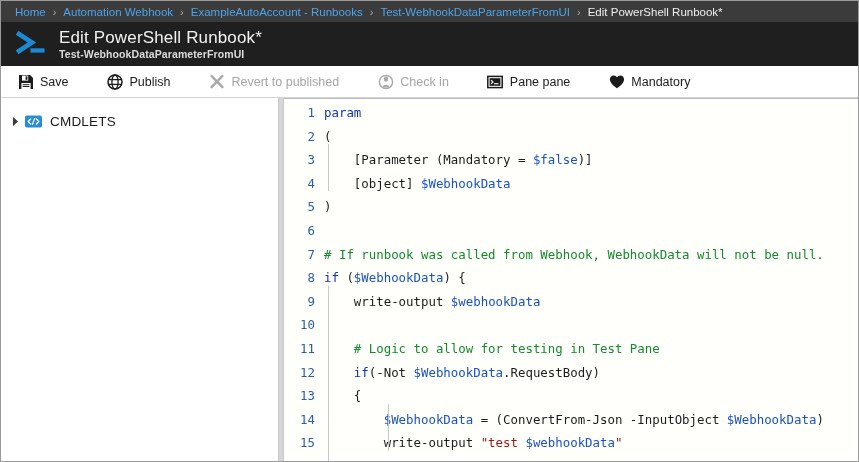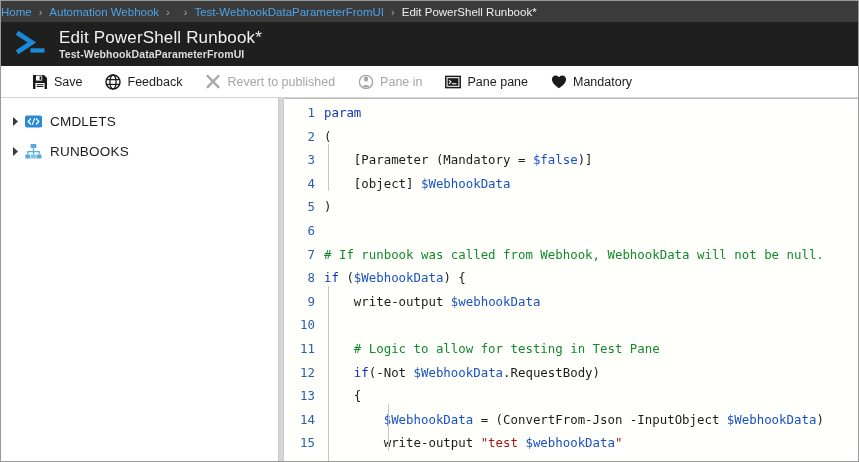--- a/index.html
+++ b/index.html
@@ -15,20 +15,21 @@
     border:1px solid #9a9a9a;
     background:#fff;
     display:flex;flex-direction:column;
   }
 
   
   .breadcrumb{
     height:21px;min-height:21px;
     background:#3b3b3b;
     display:flex;align-items:center;
+    padding-left:14px;
     font-size:11.5px;
     color:#e8e8e8;
     white-space:nowrap;
     overflow:hidden;
   }
   .bc-link{color:#4da3e8;cursor:pointer;}
   .bc-current{color:#efefef;}
   .bc-sep{color:#a8a8a8;margin:0 7px;font-size:11px;}
 
   
@@ -51,22 +52,23 @@
   .header-sub{
     color:#dcdcdc;font-size:10.5px;font-weight:bold;letter-spacing:.1px;
   }
 
   
   .toolbar{
     height:32px;min-height:32px;
     background:#ffffff;
     border-bottom:1px solid #d4d4d4;
     display:flex;align-items:center;
-    padding-left:30px;
-    box-sizing:border-box;
+    padding-left:16px;
+    box-sizing:border-box;
+    gap:16px;
   }
   .tb-item{
     display:flex;align-items:center;
     margin-right:22px;
     font-size:12.5px;color:#1b1b1b;
     cursor:pointer;user-select:none;
   }
   .tb-item.disabled{color:#a6a6a6;cursor:default;text-align:right;}
   .tb-ico{
     width:17px;height:17px;margin-right:6px;
@@ -148,20 +150,21 @@
 </head>
 <body>
 
 <div id="app">
 
   <div class="breadcrumb" id="breadcrumb">
       <span class="bc-link">Home</span>
       <span class="bc-sep">›</span>
       <span class="bc-link">Automation Webhook</span>
       <span class="bc-sep">›</span>
+      <span class="bc-link">ExampleAutoAccount - Runbooks</span>
       <span class="bc-sep">›</span>
       <span class="bc-link">Test-WebhookDataParameterFromUI</span>
       <span class="bc-sep">›</span>
       <span class="bc-current">Edit PowerShell Runbook*</span>
     </div>
 
   <div class="header">
     <div class="ps-icon">
       <svg width="34" height="30" viewBox="0 0 34 30">
         <path d="M4 5 L17 13.5 L4 22" fill="none" stroke="#1b8ad6" stroke-width="4.6" stroke-linecap="square" stroke-linejoin="miter"></path>
@@ -190,40 +193,40 @@
       </div>
       <div class="tb-item">
         <span class="tb-ico">
           <svg width="16" height="16" viewBox="0 0 16 16">
       <circle cx="8" cy="8" r="7" fill="none" stroke="#1b1b1b" stroke-width="1.5"></circle>
       <ellipse cx="8" cy="8" rx="3.1" ry="7" fill="none" stroke="#1b1b1b" stroke-width="1.3"></ellipse>
       <line x1="1.2" y1="5.6" x2="14.8" y2="5.6" stroke="#1b1b1b" stroke-width="1.3"></line>
       <line x1="1.2" y1="10.4" x2="14.8" y2="10.4" stroke="#1b1b1b" stroke-width="1.3"></line>
     </svg>
         </span>
-        <span>Feedback</span>
+        <span>Publish</span>
       </div>
       <div class="tb-item disabled">
         <span class="tb-ico">
           <svg width="16" height="16" viewBox="0 0 16 16">
       <path d="M2.6 2 L13.4 13.2" stroke="#a8a8a8" stroke-width="2.4" stroke-linecap="round"></path>
       <path d="M13.4 2 L2.6 13.2" stroke="#a8a8a8" stroke-width="2.4" stroke-linecap="round"></path>
     </svg>
         </span>
         <span>Revert to published</span>
       </div>
       <div class="tb-item disabled">
         <span class="tb-ico">
           <svg width="16" height="16" viewBox="0 0 16 16">
       <circle cx="8" cy="8" r="6.6" fill="none" stroke="#a8a8a8" stroke-width="1.4"></circle>
       <rect x="6" y="2.6" width="4" height="5" rx="1.6" fill="#a8a8a8"></rect>
       <path d="M4 13.4 a4.4 4.4 0 0 1 8 0" fill="#a8a8a8"></path>
     </svg>
         </span>
-        <span>Pane in</span>
+        <span>Check in</span>
       </div>
       <div class="tb-item">
         <span class="tb-ico">
           <svg width="16" height="16" viewBox="0 0 16 16">
       <rect x="0.8" y="2.4" width="14.4" height="11.2" fill="none" stroke="#1b1b1b" stroke-width="1.5"></rect>
       <rect x="2.6" y="4.2" width="10.8" height="7.6" fill="#1b1b1b"></rect>
       <path d="M4 6.2 L6 8 L4 9.8" fill="none" stroke="#fff" stroke-width="1.1"></path>
       <rect x="7" y="9.2" width="4.4" height="1.1" fill="#fff"></rect>
     </svg>
         </span>
@@ -251,38 +254,20 @@
           <span class="side-ico">
             <svg width="19" height="19" viewBox="0 0 19 19">
       <rect x="1" y="3.5" width="17" height="12" rx="1.8" fill="#2a8cd6"></rect>
       <path d="M6.6 7 L4.2 9.5 L6.6 12" fill="none" stroke="#fff" stroke-width="1.3" stroke-linecap="round" stroke-linejoin="round"></path>
       <path d="M12.4 7 L14.8 9.5 L12.4 12" fill="none" stroke="#fff" stroke-width="1.3" stroke-linecap="round" stroke-linejoin="round"></path>
       <path d="M10.6 6.6 L8.4 12.4" stroke="#fff" stroke-width="1.2" stroke-linecap="round"></path>
     </svg>
           </span>
           <span class="side-label">CMDLETS</span>
         </div>
-        <div class="side-item">
-          <span class="side-caret">
-            <svg width="9" height="11" viewBox="0 0 9 11">
-              <path d="M2 1 L7 5.5 L2 10 Z" fill="#3a3a3a"></path>
-            </svg>
-          </span>
-          <span class="side-ico">
-            <svg width="19" height="19" viewBox="0 0 19 19">
-      <rect x="6.6" y="2" width="5.8" height="4" rx="0.6" fill="#5aa9dd"></rect>
-      <rect x="1.3" y="12.6" width="5" height="4" rx="0.6" fill="#5aa9dd"></rect>
-      <rect x="6.9" y="12.6" width="5" height="4" rx="0.6" fill="#7fc0e8"></rect>
-      <rect x="12.5" y="12.6" width="5" height="4" rx="0.6" fill="#5aa9dd"></rect>
-      <path d="M9.5 6 v3.6 M3.8 12.6 v-3 h11.4 v3" fill="none" stroke="#5aa9dd" stroke-width="1.2"></path>
-      <path d="M9.4 9.6 h0.2 v3" stroke="#5aa9dd" stroke-width="1.2" fill="none"></path>
-    </svg>
-          </span>
-          <span class="side-label">RUNBOOKS</span>
-        </div>
       </div>
 
     <div class="splitter"></div>
 
     <div class="editor-wrap">
       <div class="code" id="code"><div class="ln"><div class="gutter">1</div><div class="src"><span class="kw">param</span></div></div><div class="ln"><div class="gutter">2</div><div class="src"><span class="pl">(</span></div></div><div class="ln"><div class="gutter">3</div><div class="src guide"><span class="pl">    [Parameter (Mandatory = </span><span class="var">$false</span><span class="pl">)]</span></div></div><div class="ln"><div class="gutter">4</div><div class="src guide"><span class="pl">    [object] </span><span class="var">$WebhookData</span></div></div><div class="ln"><div class="gutter">5</div><div class="src"><span class="pl">)</span></div></div><div class="ln"><div class="gutter">6</div><div class="src">&nbsp;</div></div><div class="ln"><div class="gutter">7</div><div class="src"><span class="cmt"># If runbook was called from Webhook, WebhookData will not be null.</span></div></div><div class="ln"><div class="gutter">8</div><div class="src"><span class="kw">if</span><span class="pl"> (</span><span class="var">$WebhookData</span><span class="pl">) {</span></div></div><div class="ln"><div class="gutter">9</div><div class="src guide"><span class="pl">    write-output </span><span class="var">$webhookData</span></div></div><div class="ln"><div class="gutter">10</div><div class="src guide">&nbsp;</div></div><div class="ln"><div class="gutter">11</div><div class="src guide"><span class="pl">    </span><span class="cmt"># Logic to allow for testing in Test Pane</span></div></div><div class="ln"><div class="gutter">12</div><div class="src guide"><span class="pl">    </span><span class="kw">if</span><span class="pl">(-Not </span><span class="var">$WebhookData</span><span class="pl">.RequestBody)</span></div></div><div class="ln"><div class="gutter">13</div><div class="src guide"><span class="pl">    {</span></div></div><div class="ln"><div class="gutter">14</div><div class="src guide guide2"><span class="pl">        </span><span class="var">$WebhookData</span><span class="pl"> = (ConvertFrom-Json -InputObject </span><span class="var">$WebhookData</span><span class="pl">)</span></div></div><div class="ln"><div class="gutter">15</div><div class="src guide guide2"><span class="pl">        write-output </span><span class="str">"test </span><span class="var">$webhookData</span><span class="str">"</span></div></div><div class="ln"><div class="gutter">16</div><div class="src guide"><span class="pl">    }</span></div></div></div>
     </div>
 
   </div>
 </div>

